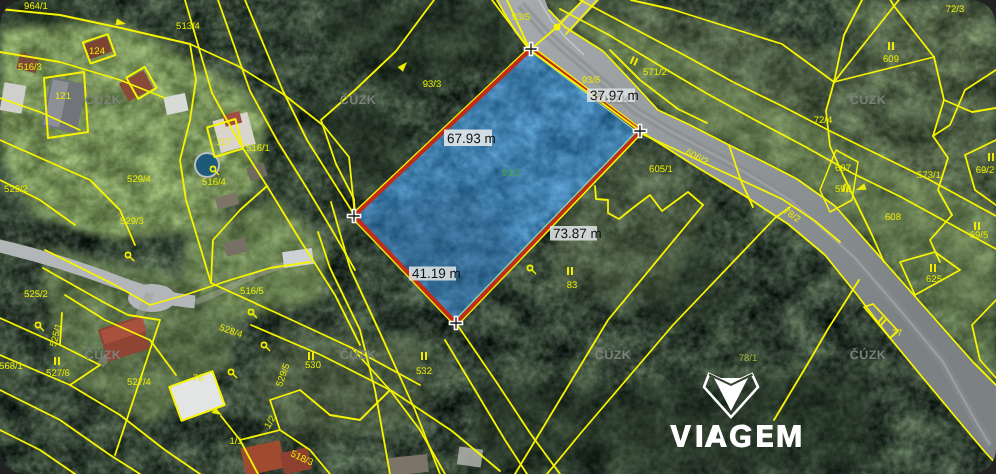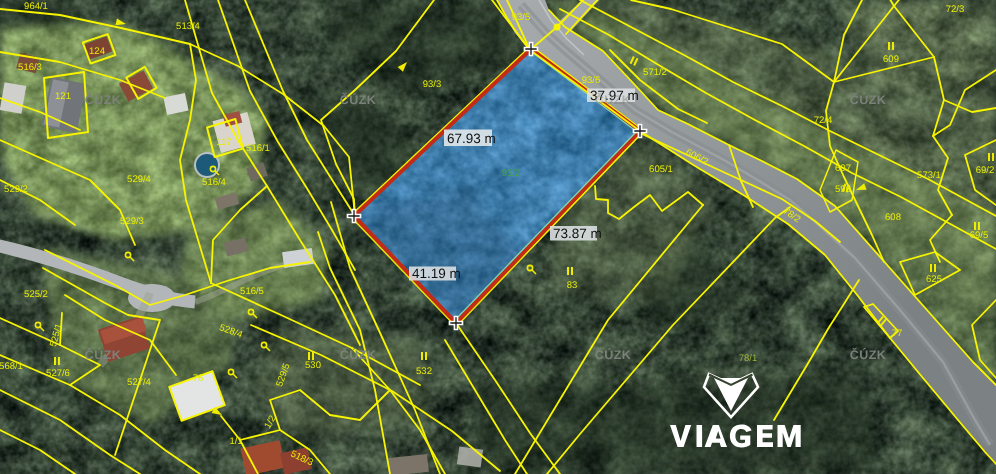--- a/index.html
+++ b/index.html
@@ -1,15 +1,15 @@
 <!DOCTYPE html>
 <html><head><meta charset="utf-8">
 <style>
 html,body{margin:0;padding:0;background:#222;}
-#wrap{width:996px;height:474px;overflow:hidden;position:relative;font-family:"Liberation Sans",sans-serif;}
+#wrap{width:996px;height:474px;overflow:hidden;position:relative;font-family:"Liberation Sans",sans-serif;border-radius:25px;}
 text{-webkit-font-smoothing:antialiased;text-rendering:geometricPrecision;}
 </style></head>
 <body>
 <div id="wrap">
 <svg width="996" height="474" viewBox="0 0 996 474">
 <defs>
 <filter id="forest" color-interpolation-filters="sRGB" x="-10%" y="-10%" width="120%" height="120%">
   <feTurbulence type="fractalNoise" baseFrequency="0.028 0.036" numOctaves="4" seed="3" result="n1"></feTurbulence>
   <feColorMatrix in="n1" type="matrix" values="0.44 0 0 0 -0.01  0.50 0 0 0 0.02  0.38 0 0 0 0.02  0 0 0 0 1" result="c1"></feColorMatrix>
   <feTurbulence type="fractalNoise" baseFrequency="0.16 0.16" numOctaves="2" seed="9" result="n2"></feTurbulence>

